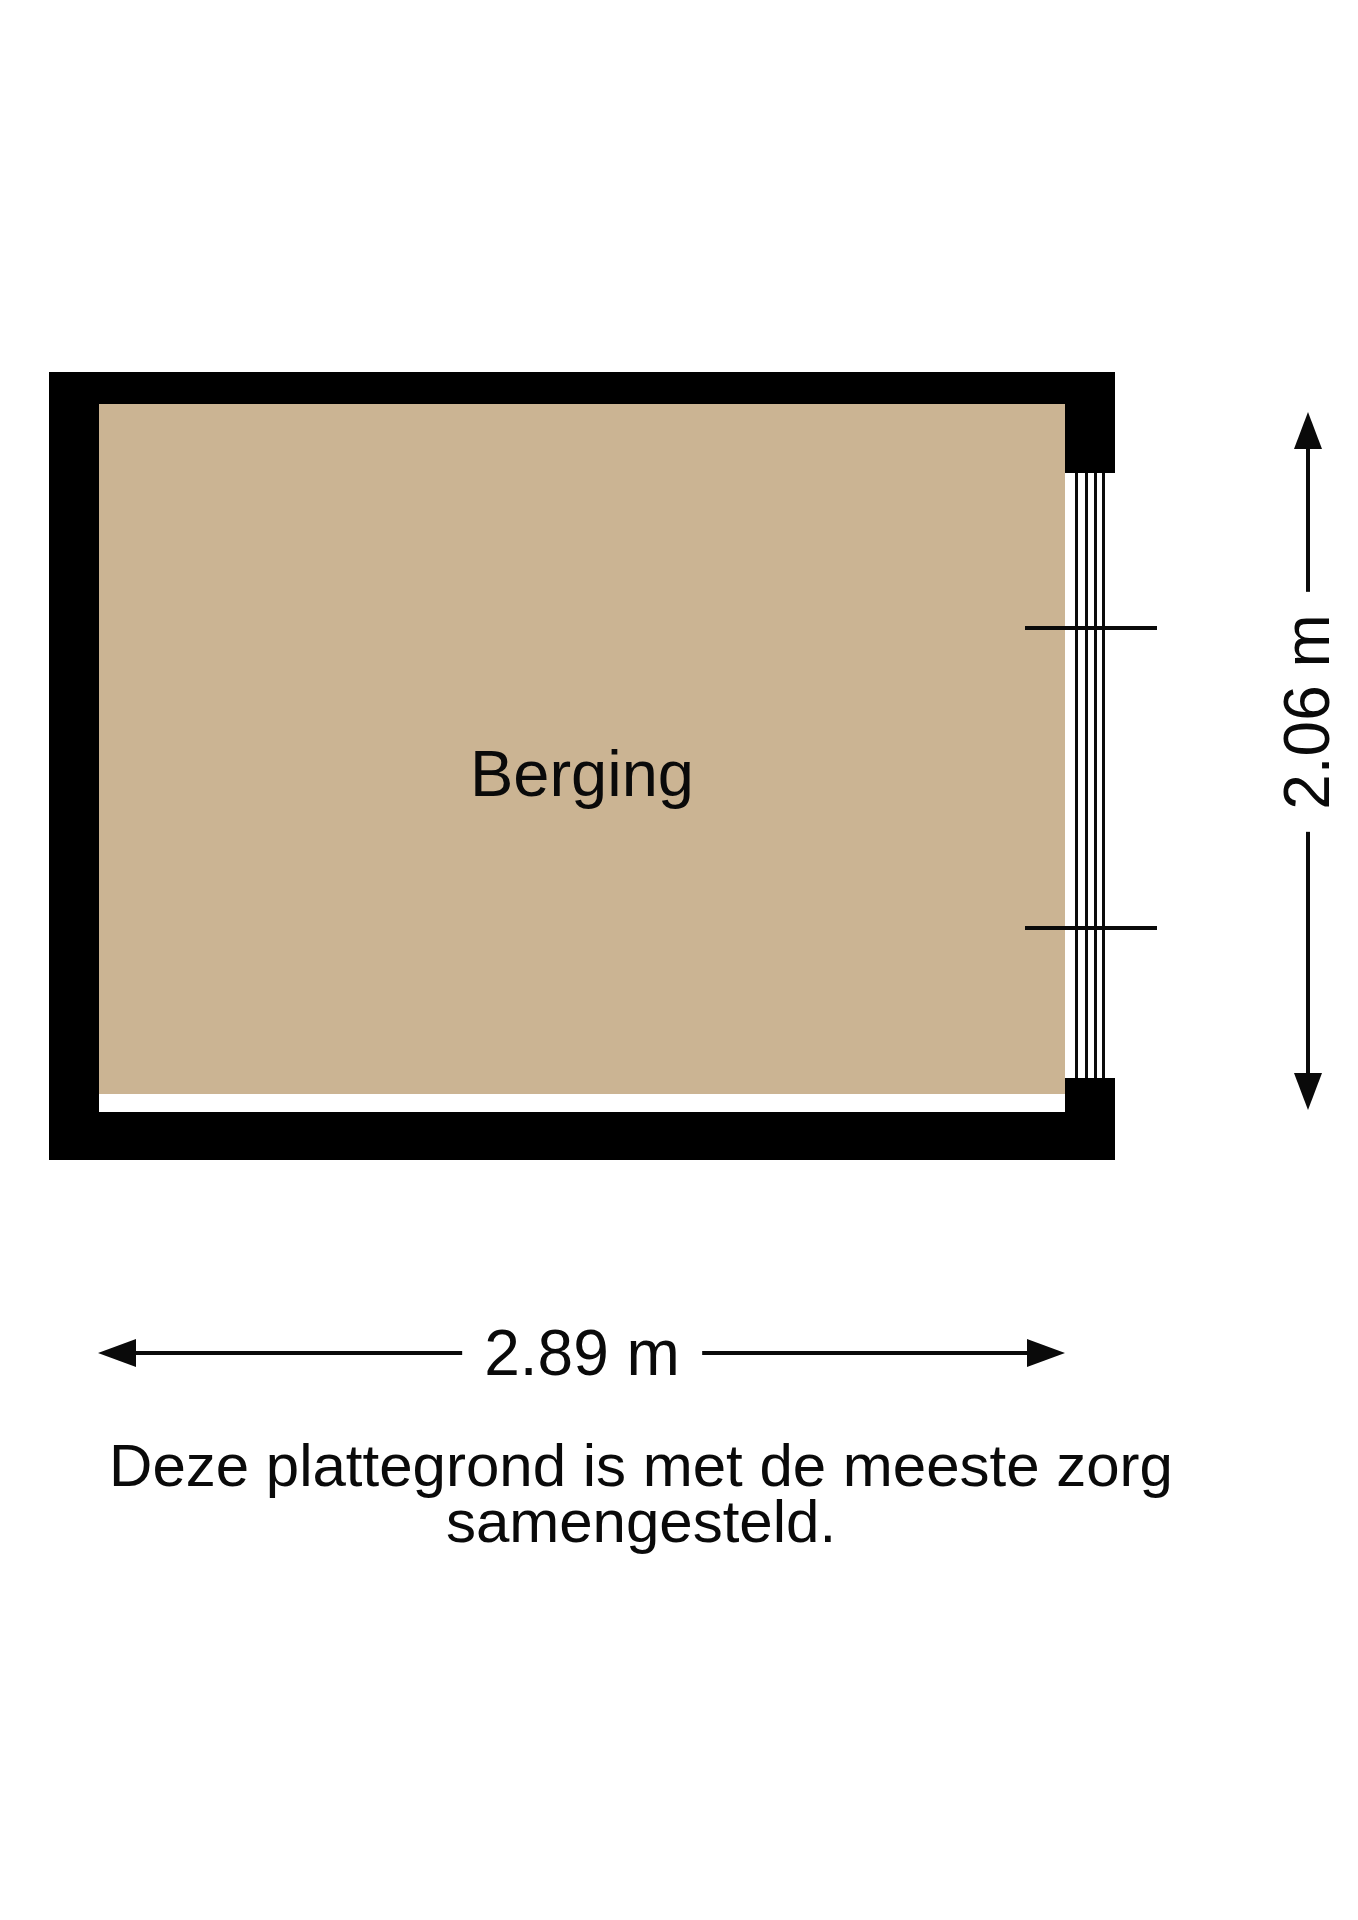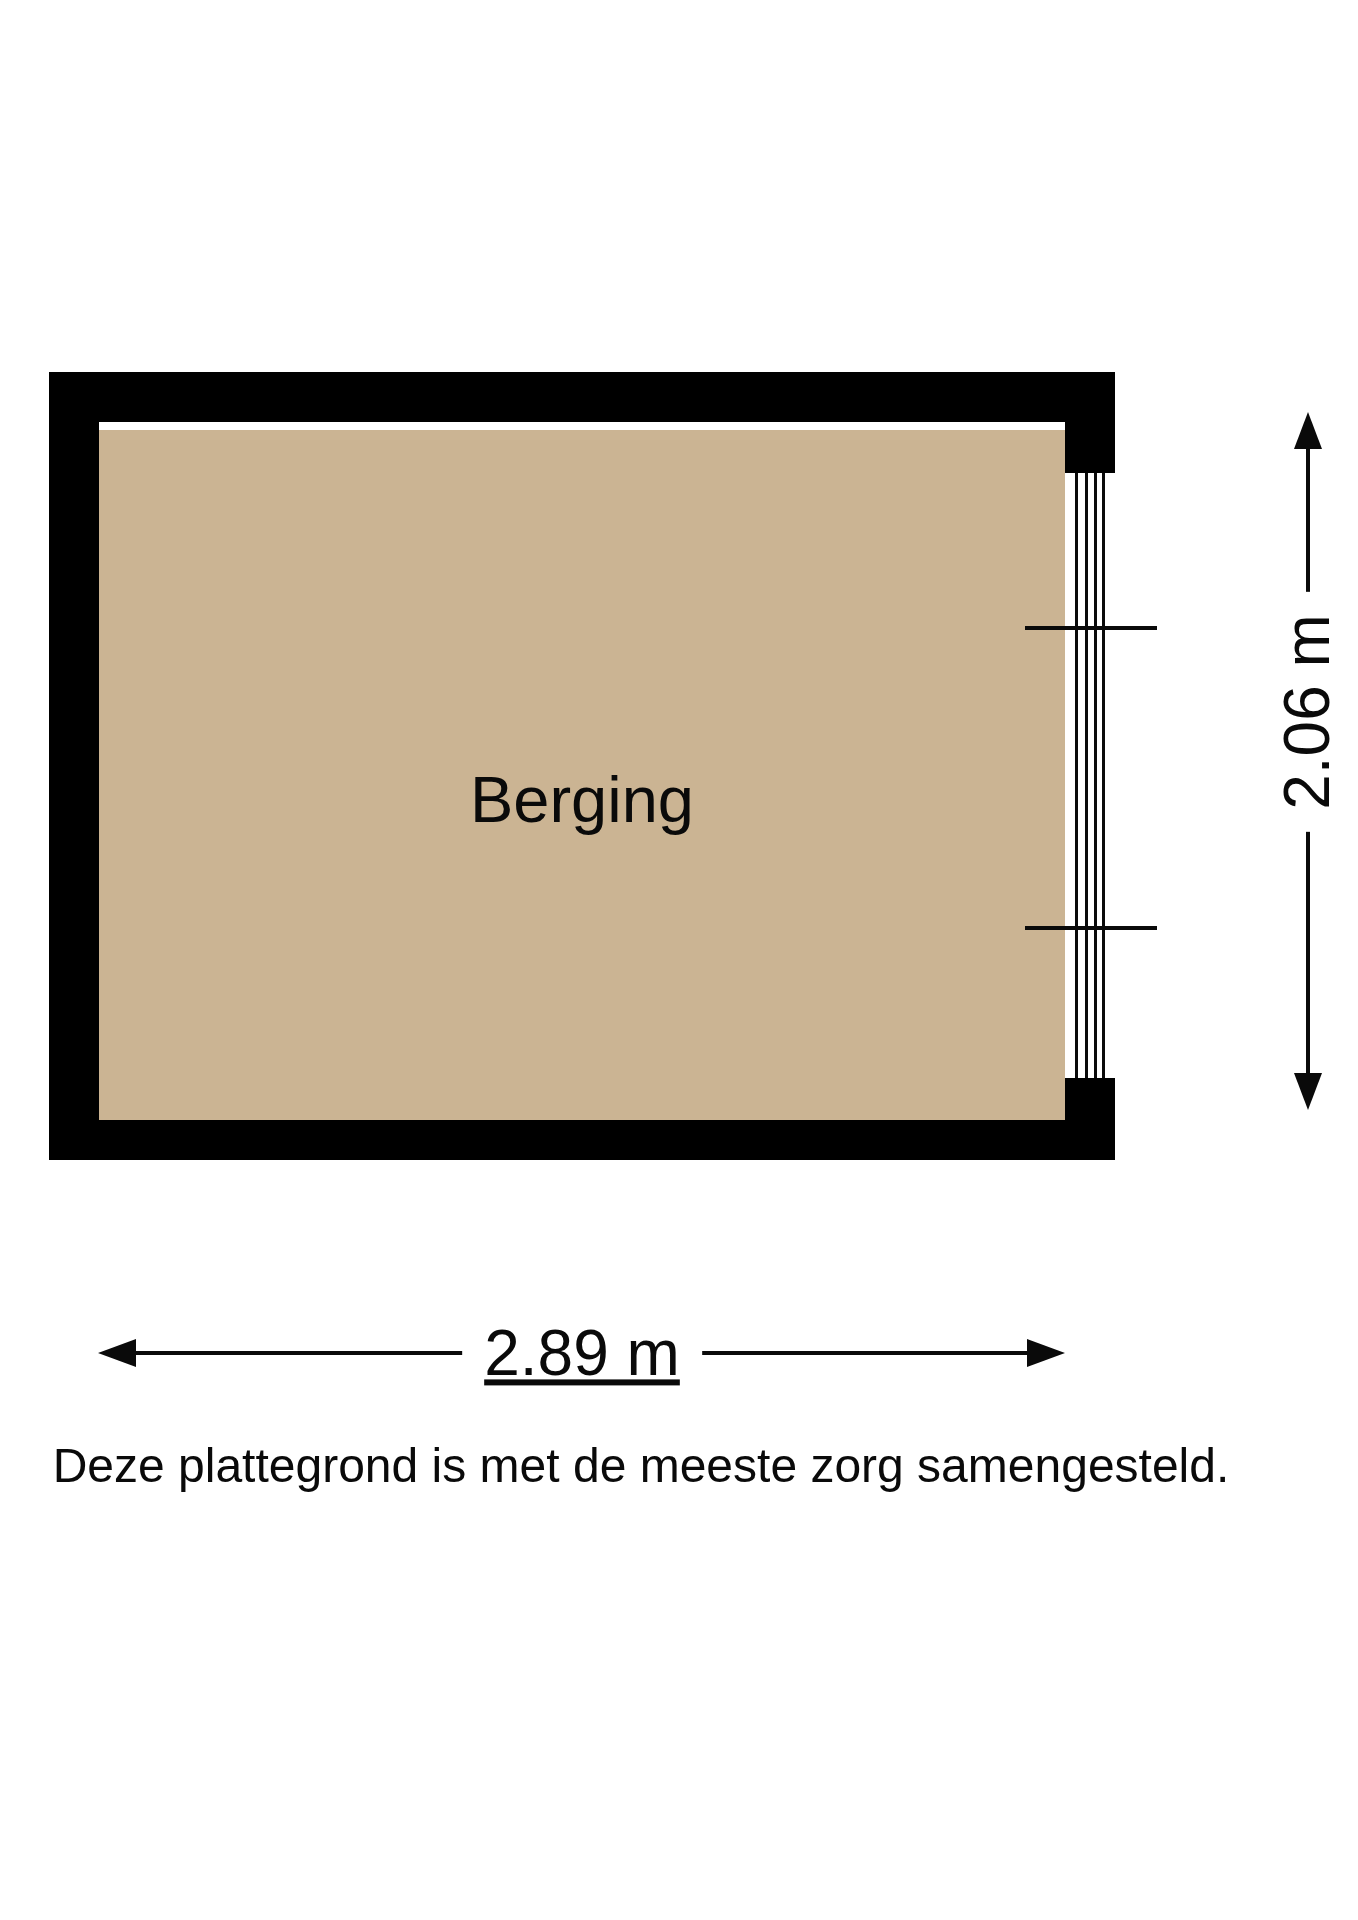--- a/index.html
+++ b/index.html
@@ -20,21 +20,21 @@
   .wall { position: absolute; background: var(--wall, #000); }
   .wall-top    { left: 49px;   top: 372px;  width: 1066px; height: 50px; }
   .wall-left   { left: 49px;   top: 372px;  width: 50px;   height: 788px; }
   .wall-bottom { left: 49px;   top: 1112px; width: 1066px; height: 48px; }
   .wall-right-top    { left: 1065px; top: 372px;  width: 50px; height: 101px; }
   .wall-right-bottom { left: 1065px; top: 1078px; width: 50px; height: 82px; }
 
   
   .floor {
     position: absolute;
-    left: 99px; top: 430px; width: 966px; height: 690px;
+    left: 99px; top: 404px; width: 966px; height: 690px;
     background: var(--floor, #CBB493);
     display: flex; align-items: center; justify-content: center;
   }
   .room-label {
     font-size: 65px;
     color: var(--line, #000);
     transform: translateY(24px);
     white-space: nowrap;
   }
 
@@ -69,30 +69,30 @@
 
   .dim-label {
     position: absolute;
     background: #ffffff;
     color: var(--line, #000);
     font-size: 64px;
     line-height: 1.05;
     white-space: nowrap;
     padding: 2px 22px;
   }
-  .dim-label-h { left: 582px; top: 1354px; transform: translate(-50%, -50%); text-decoration: underline; }
+  .dim-label-h { left: 582px; top: 1354px; transform: translate(-50%, -50%); }
   .dim-label-v { left: 1308px; top: 712px; transform: translate(-50%, -50%) rotate(-90deg); }
 
   
   .disclaimer {
     position: absolute;
     left: 0; top: 1438px; width: 1282px;
     text-align: center;
     color: var(--line, #000);
-    font-size: 48px;
+    font-size: 60px;
     line-height: 56px;
   }
 </style>
 </head>
 <body>
 
 <div class="canvas">
 
   <div>
 

